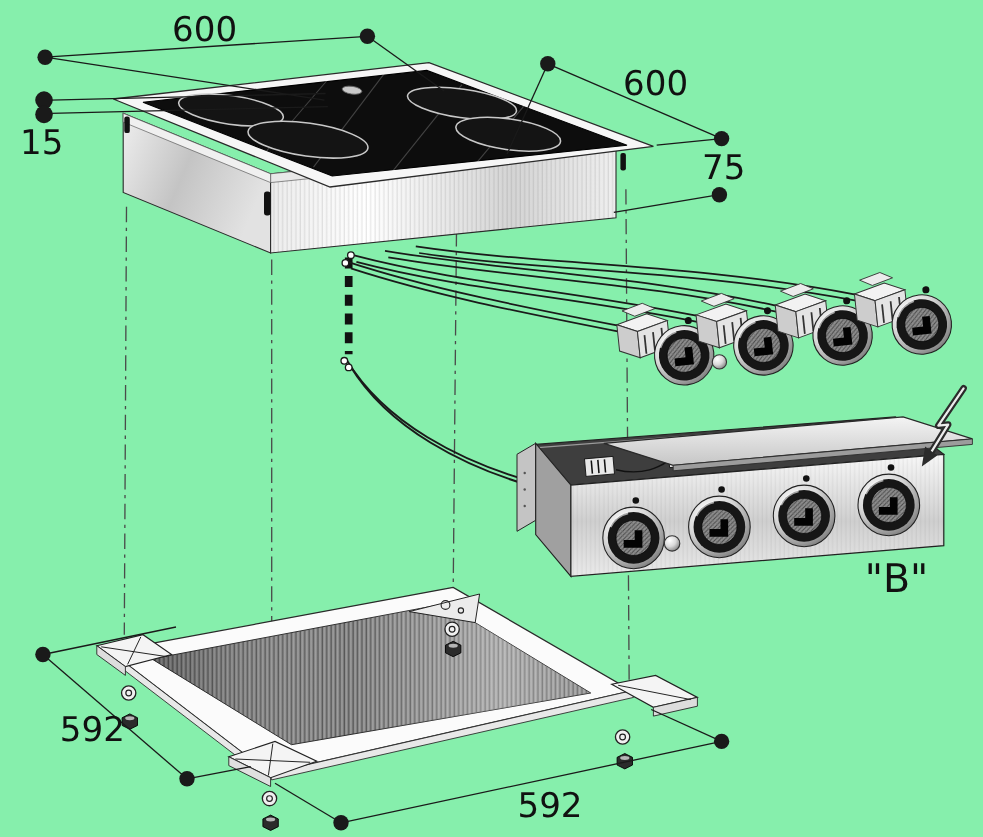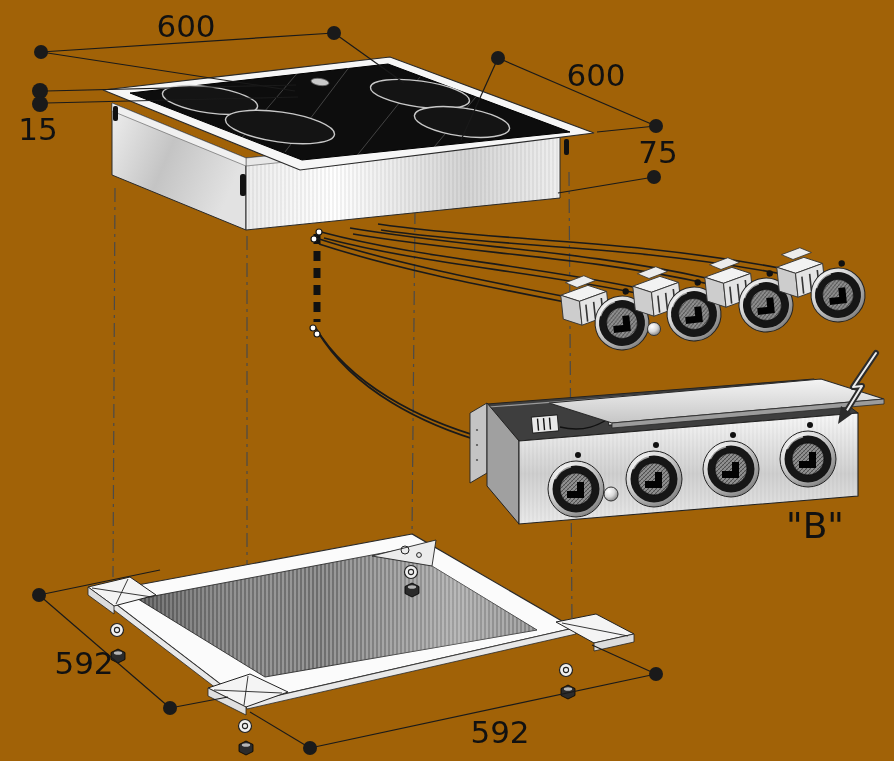--- a/index.html
+++ b/index.html
@@ -1,17 +1,17 @@
 <!DOCTYPE html>
 <html><head>
 <meta charset="utf-8">
 <style>
   html,body{margin:0;padding:0;background:#ffffff;}
   body{font-family:"DejaVu Sans", sans-serif;}
-  .stage{position:relative;width:894px;height:761px;background:#a16207;overflow:hidden;}
+  .stage{position:relative;width:894px;height:761px;background:#86efac;overflow:hidden;}
   svg{display:block;}
   text.dim{fill:#111;font-family:"DejaVu Sans",sans-serif;font-size:31px;}
   text.blabel{fill:#111;font-family:"DejaVu Sans",sans-serif;font-size:36px;}
   .thin{stroke:#1a1a1a;stroke-width:1.2;fill:none;}
 </style>
 </head>
 <body>
 
 <div class="stage">
 <svg width="894" height="761" viewBox="0 0 894 761" xmlns="http://www.w3.org/2000/svg">

